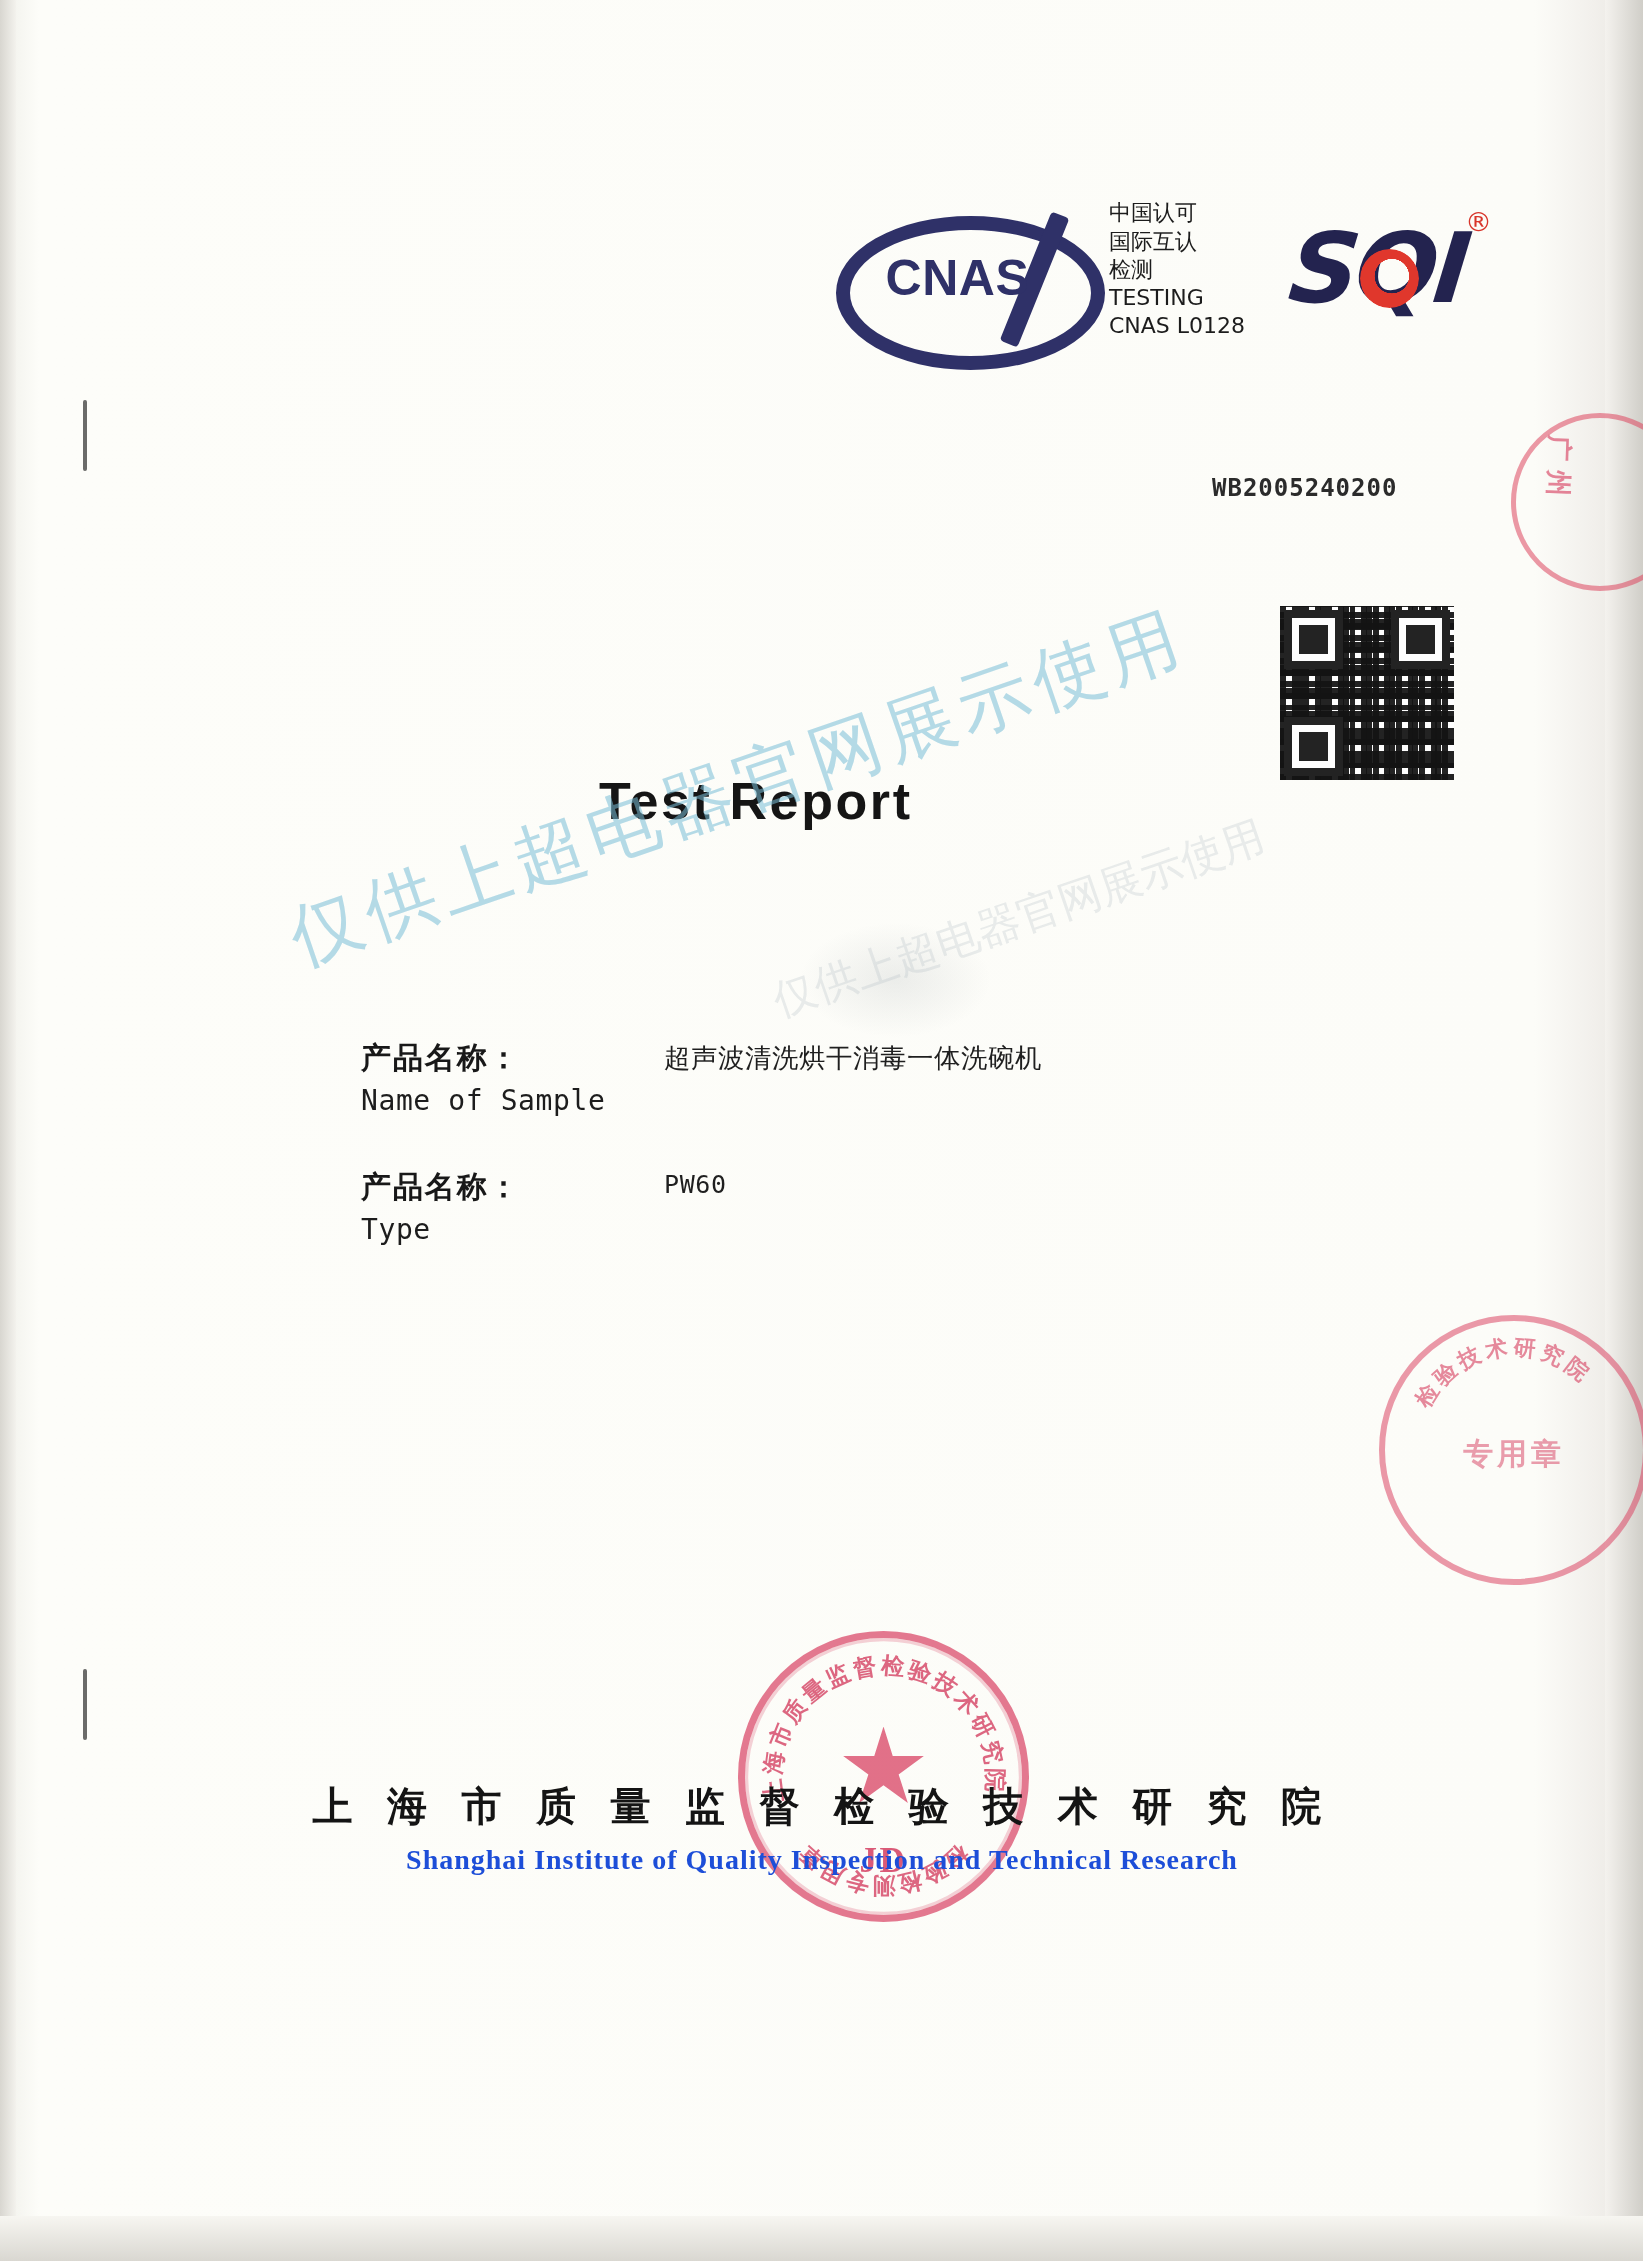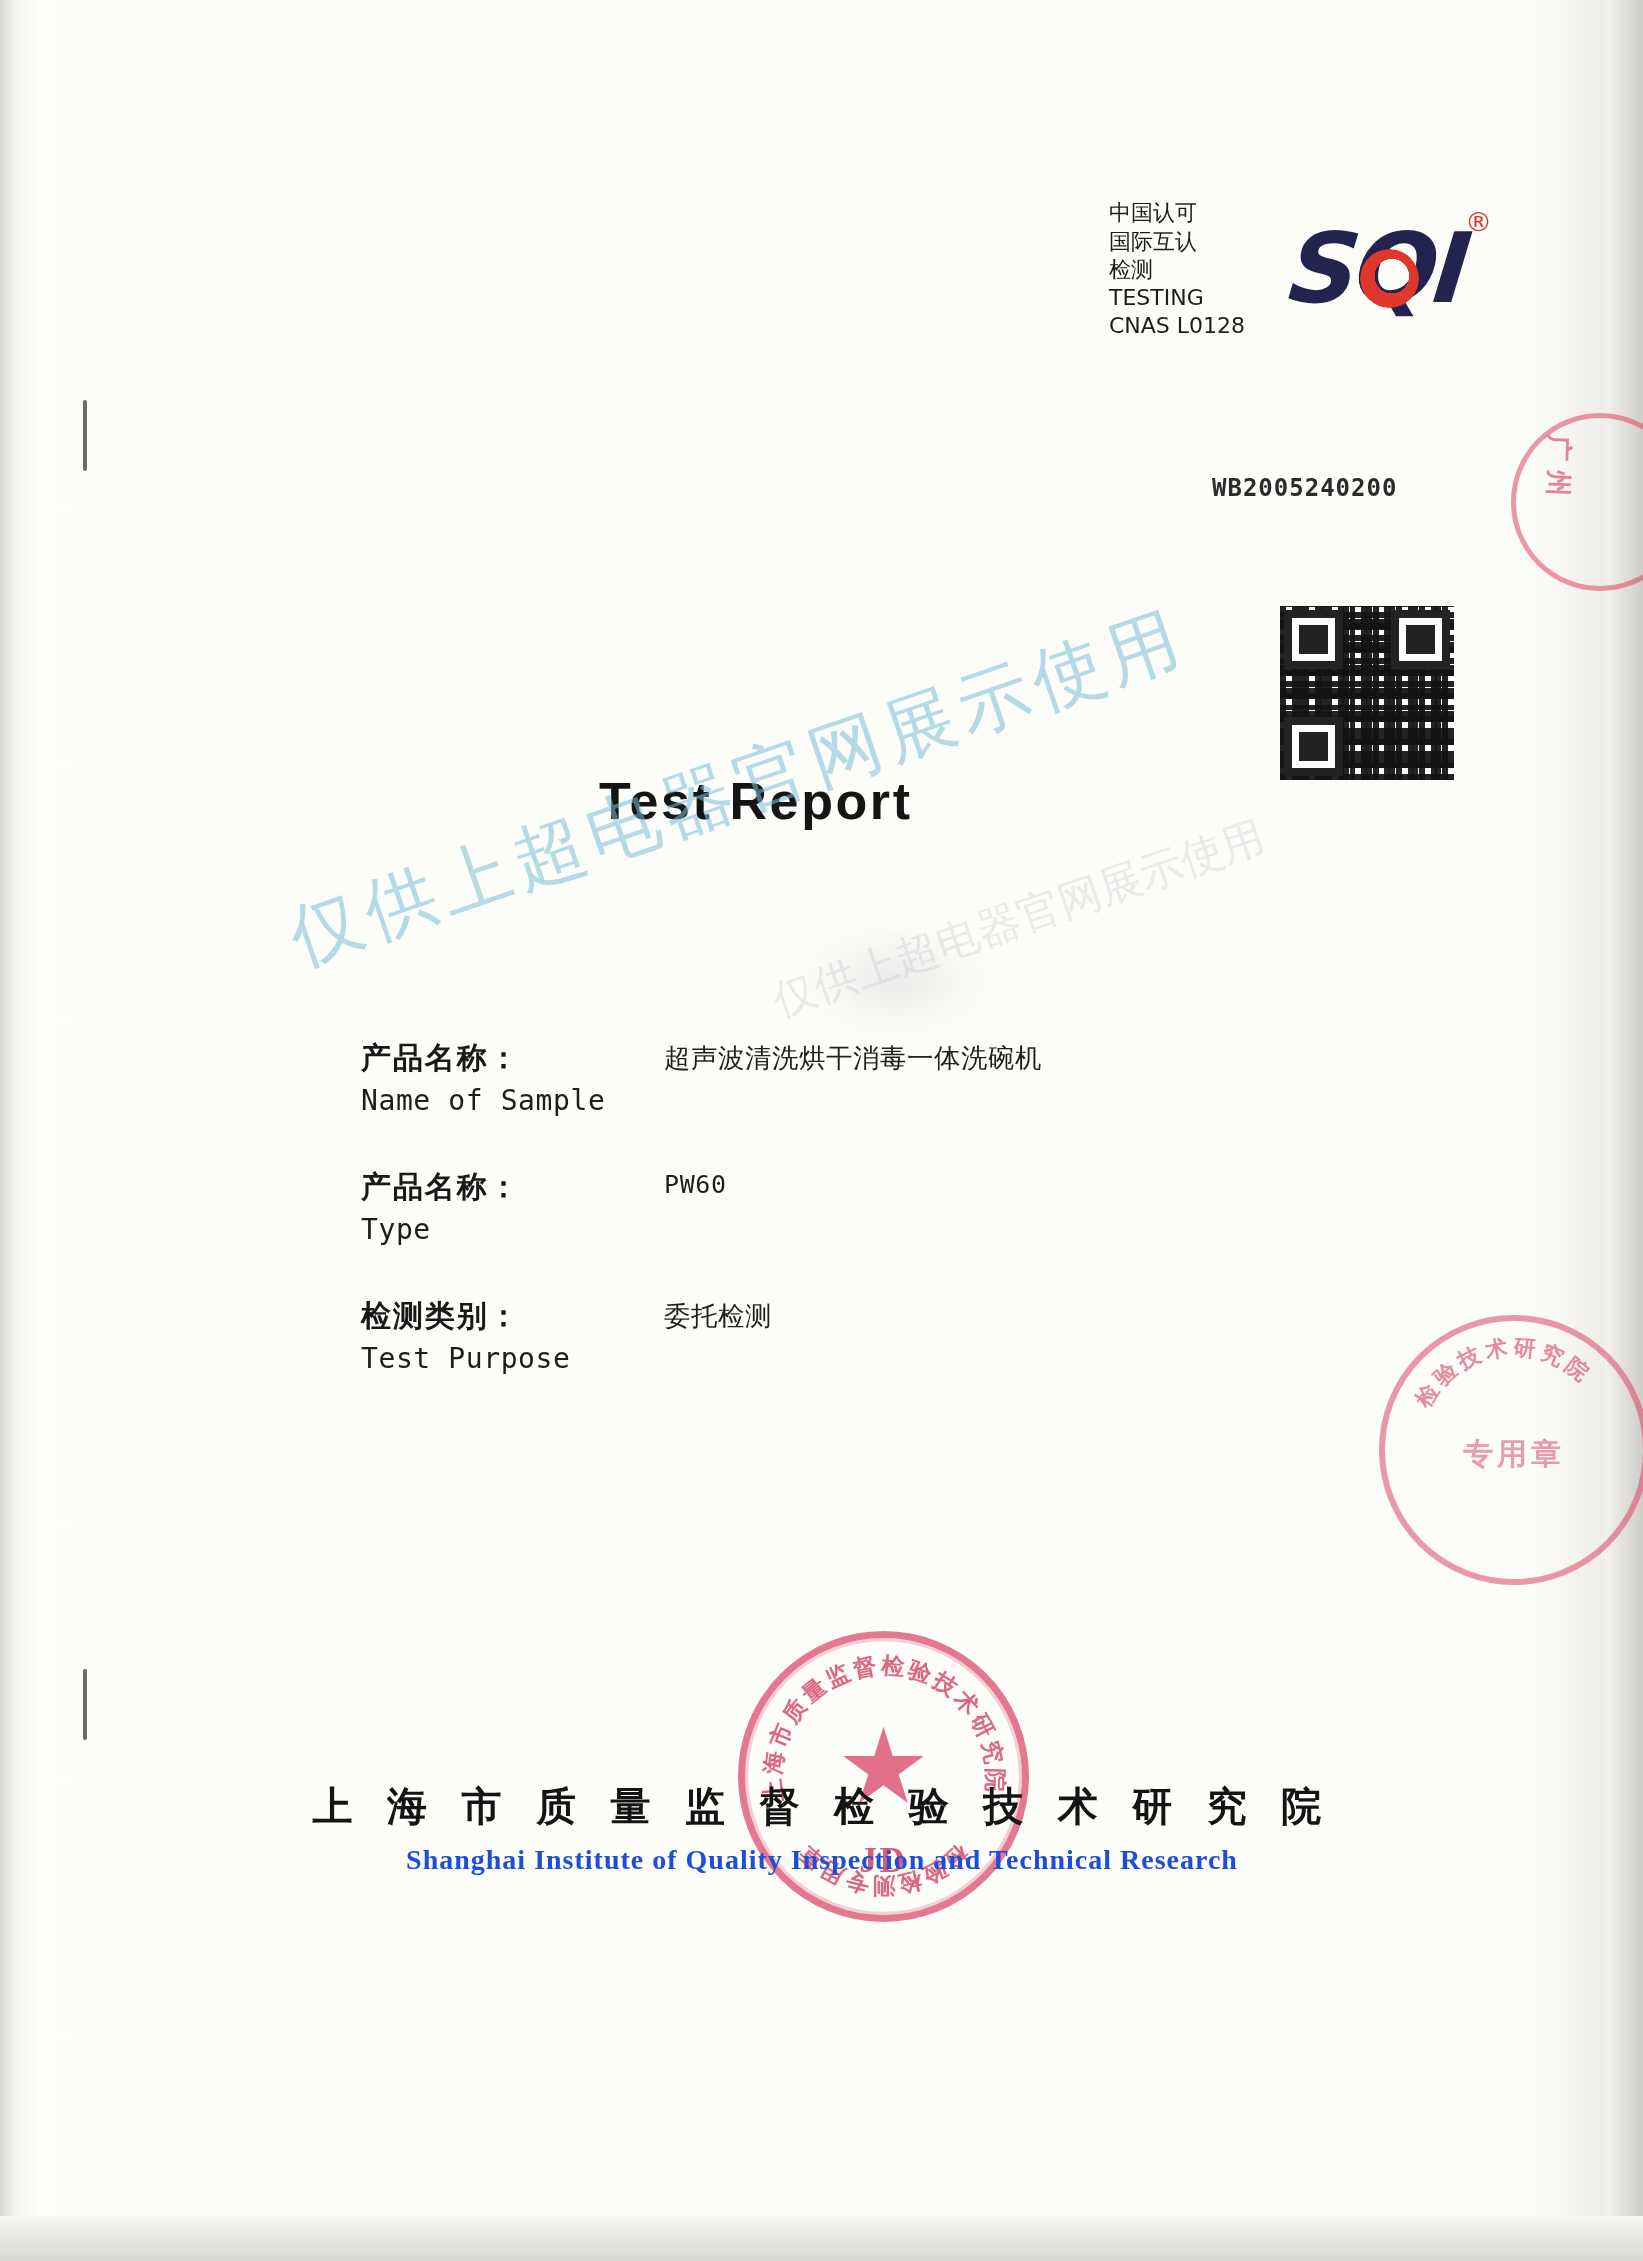--- a/index.html
+++ b/index.html
@@ -443,20 +443,25 @@
   <div class="paper-bg"></div>
   <div class="edge-left"></div>
   <div class="edge-right"></div>
   <div class="edge-bottom"></div>
   <div class="bind-mark bind1"></div>
   <div class="bind-mark bind2"></div>
 
   <div class="logos">
 
 
+    <div class="cnas">
+      <div class="ellipse"></div>
+      <div class="slash"></div>
+      <div class="label">CNAS</div>
+    </div>
 
     <div class="cnas-text">
       <div>中国认可</div>
       <div>国际互认</div>
       <div>检测</div>
       <div>TESTING</div>
       <div>CNAS L0128</div>
     </div>
 
     <div class="sqi">
@@ -494,25 +499,20 @@
       <div class="field-value">超声波清洗烘干消毒一体洗碗机</div>
     </div>
 
     <div class="field-row">
       <div class="field-label-cn">产品名称：</div>
       <div class="field-label-en">Type</div>
       <div class="field-value mono">PW60</div>
     </div>
 
 
-    <div class="field-row">
-      <div class="field-label-cn">检测类别：</div>
-      <div class="field-label-en">Test Purpose</div>
-      <div class="field-value">委托检测</div>
-    </div>
   </div>
 
   <div class="watermark2">仅供上超电器官网展示使用</div>
   <div class="watermark">仅供上超电器官网展示使用</div>
 
   <div class="stamp stamp-main">
     <div class="arc-text" id="stamp-main-arc">
         <span style="transform: rotate(-97deg) translate(0px, -111px) rotate(0deg) translate(-50%, -50%);">上</span>
         <span style="transform: rotate(-82.5deg) translate(0px, -111px) rotate(0deg) translate(-50%, -50%);">海</span>
         <span style="transform: rotate(-68deg) translate(0px, -111px) rotate(0deg) translate(-50%, -50%);">市</span>

